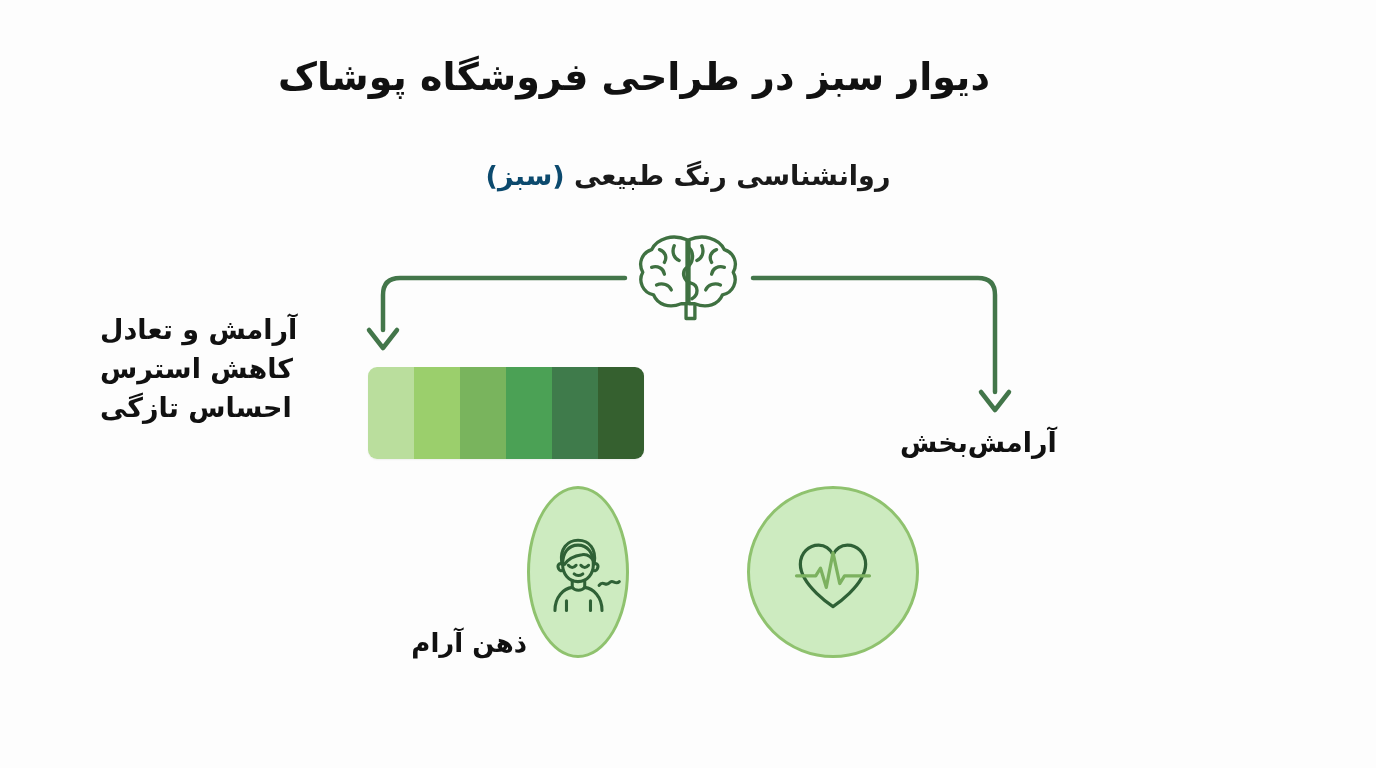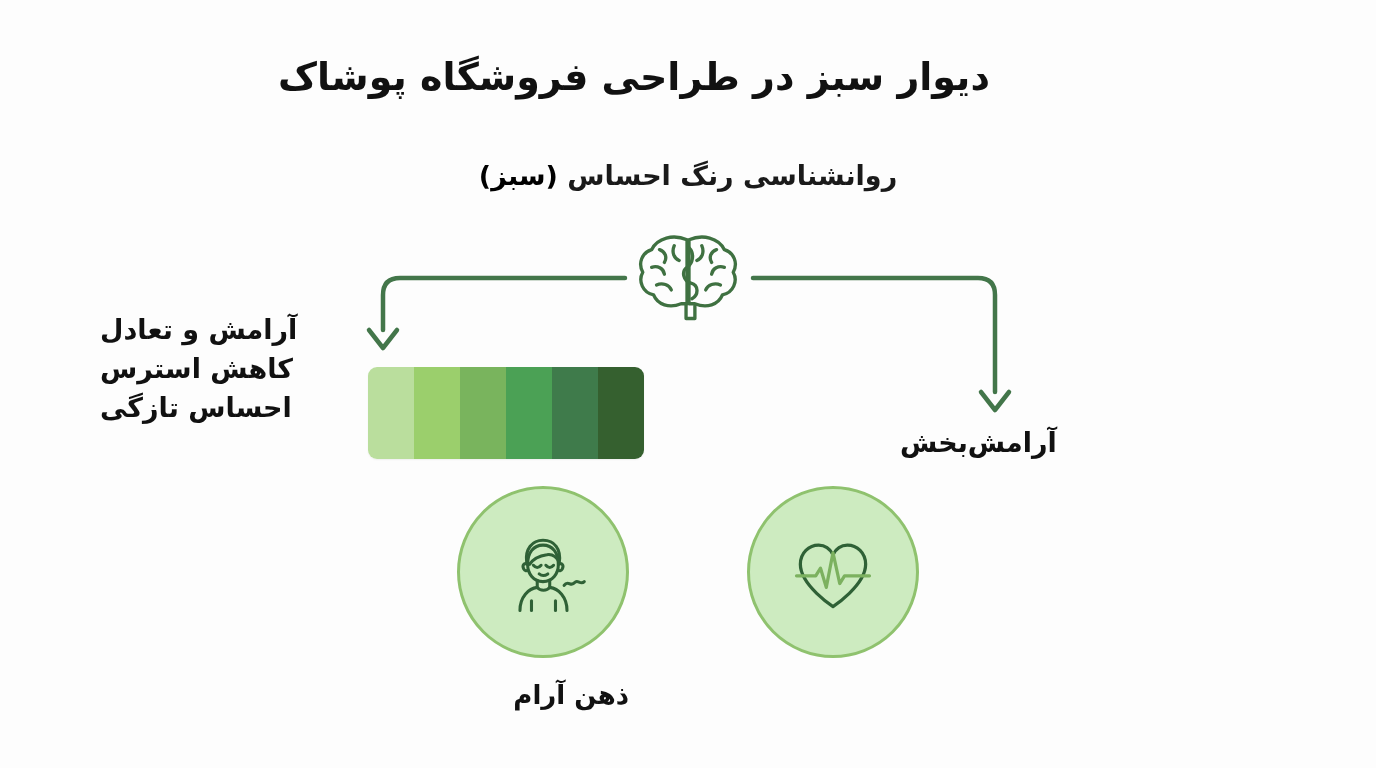--- a/index.html
+++ b/index.html
@@ -39,21 +39,21 @@
     top: 160px;
     left: 0;
     width: 1376px;
     text-align: center;
     font-size: 27px;
     font-weight: bold;
     color: #1a1a1a;
     direction: rtl;
   }
   .subtitle .accent {
-    color: #000000;
+    color: #0c4a6e;
   }
 
   
   .brain {
     position: absolute;
     top: 228px;
     left: 630px;
     width: 118px;
     height: 98px;
   }
@@ -127,22 +127,21 @@
     display: flex;
     flex-direction: row-reverse;
     justify-content: center;
     align-items: flex-start;
     gap: 118px;
     direction: rtl;
   }
   .card {
     width: 172px;
     display: flex;
-    flex-direction: column;
-    align-items: flex-start;
+    align-items: flex-end;
   }
   .circle {
     width: 172px;
     height: 172px;
     border-radius: 50%;
     background: #cdebc0;
     border: 3px solid #8fc26e;
     display: flex;
     align-items: center;
     justify-content: center;
@@ -163,21 +162,21 @@
     direction: rtl;
   }
 </style>
 </head>
 <body>
 
 <div class="stage">
 
   <div class="title">دیوار سبز در طراحی فروشگاه پوشاک</div>
 
-  <div class="subtitle"><span>روانشناسی رنگ احساس </span><span class="accent">(سبز)</span></div>
+  <div class="subtitle"><span>روانشناسی رنگ طبیعی </span><span class="accent">(سبز)</span></div>
 
   <svg class="connectors" viewBox="0 0 1376 768">
 
     <path d="M 625 278 L 400 278 Q 383 278 383 295 L 383 330" fill="none" stroke="#43764a" stroke-width="4.5" stroke-linecap="round"></path>
     <path d="M 369 330 L 383 348 L 397 330" fill="none" stroke="#43764a" stroke-width="4.5" stroke-linecap="round" stroke-linejoin="round"></path>
 
     <path d="M 753 278 L 978 278 Q 995 278 995 295 L 995 392" fill="none" stroke="#43764a" stroke-width="4.5" stroke-linecap="round"></path>
     <path d="M 981 392 L 995 410 L 1009 392" fill="none" stroke="#43764a" stroke-width="4.5" stroke-linecap="round" stroke-linejoin="round"></path>
   </svg>
 

